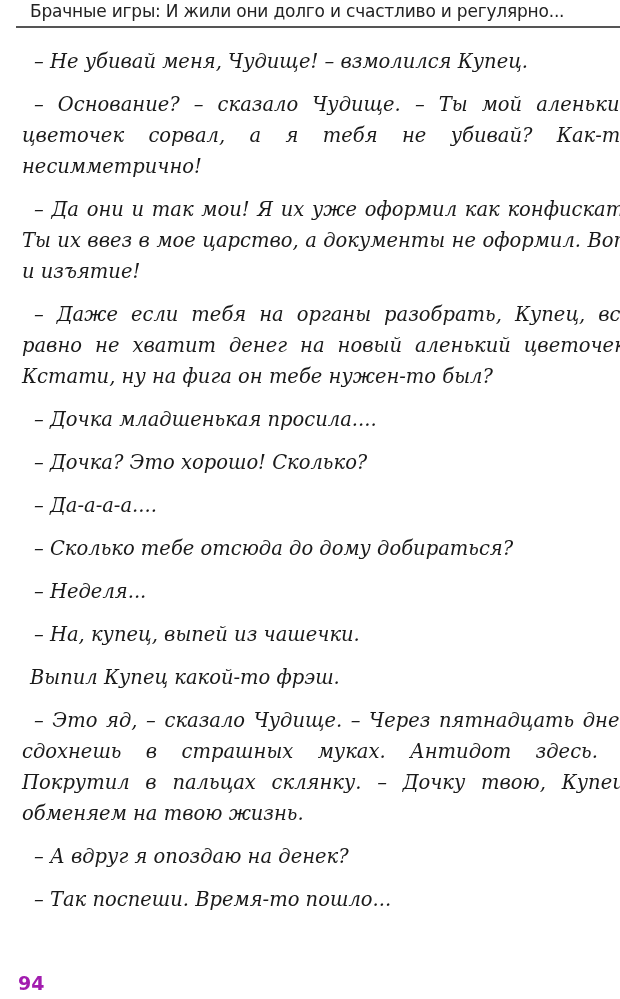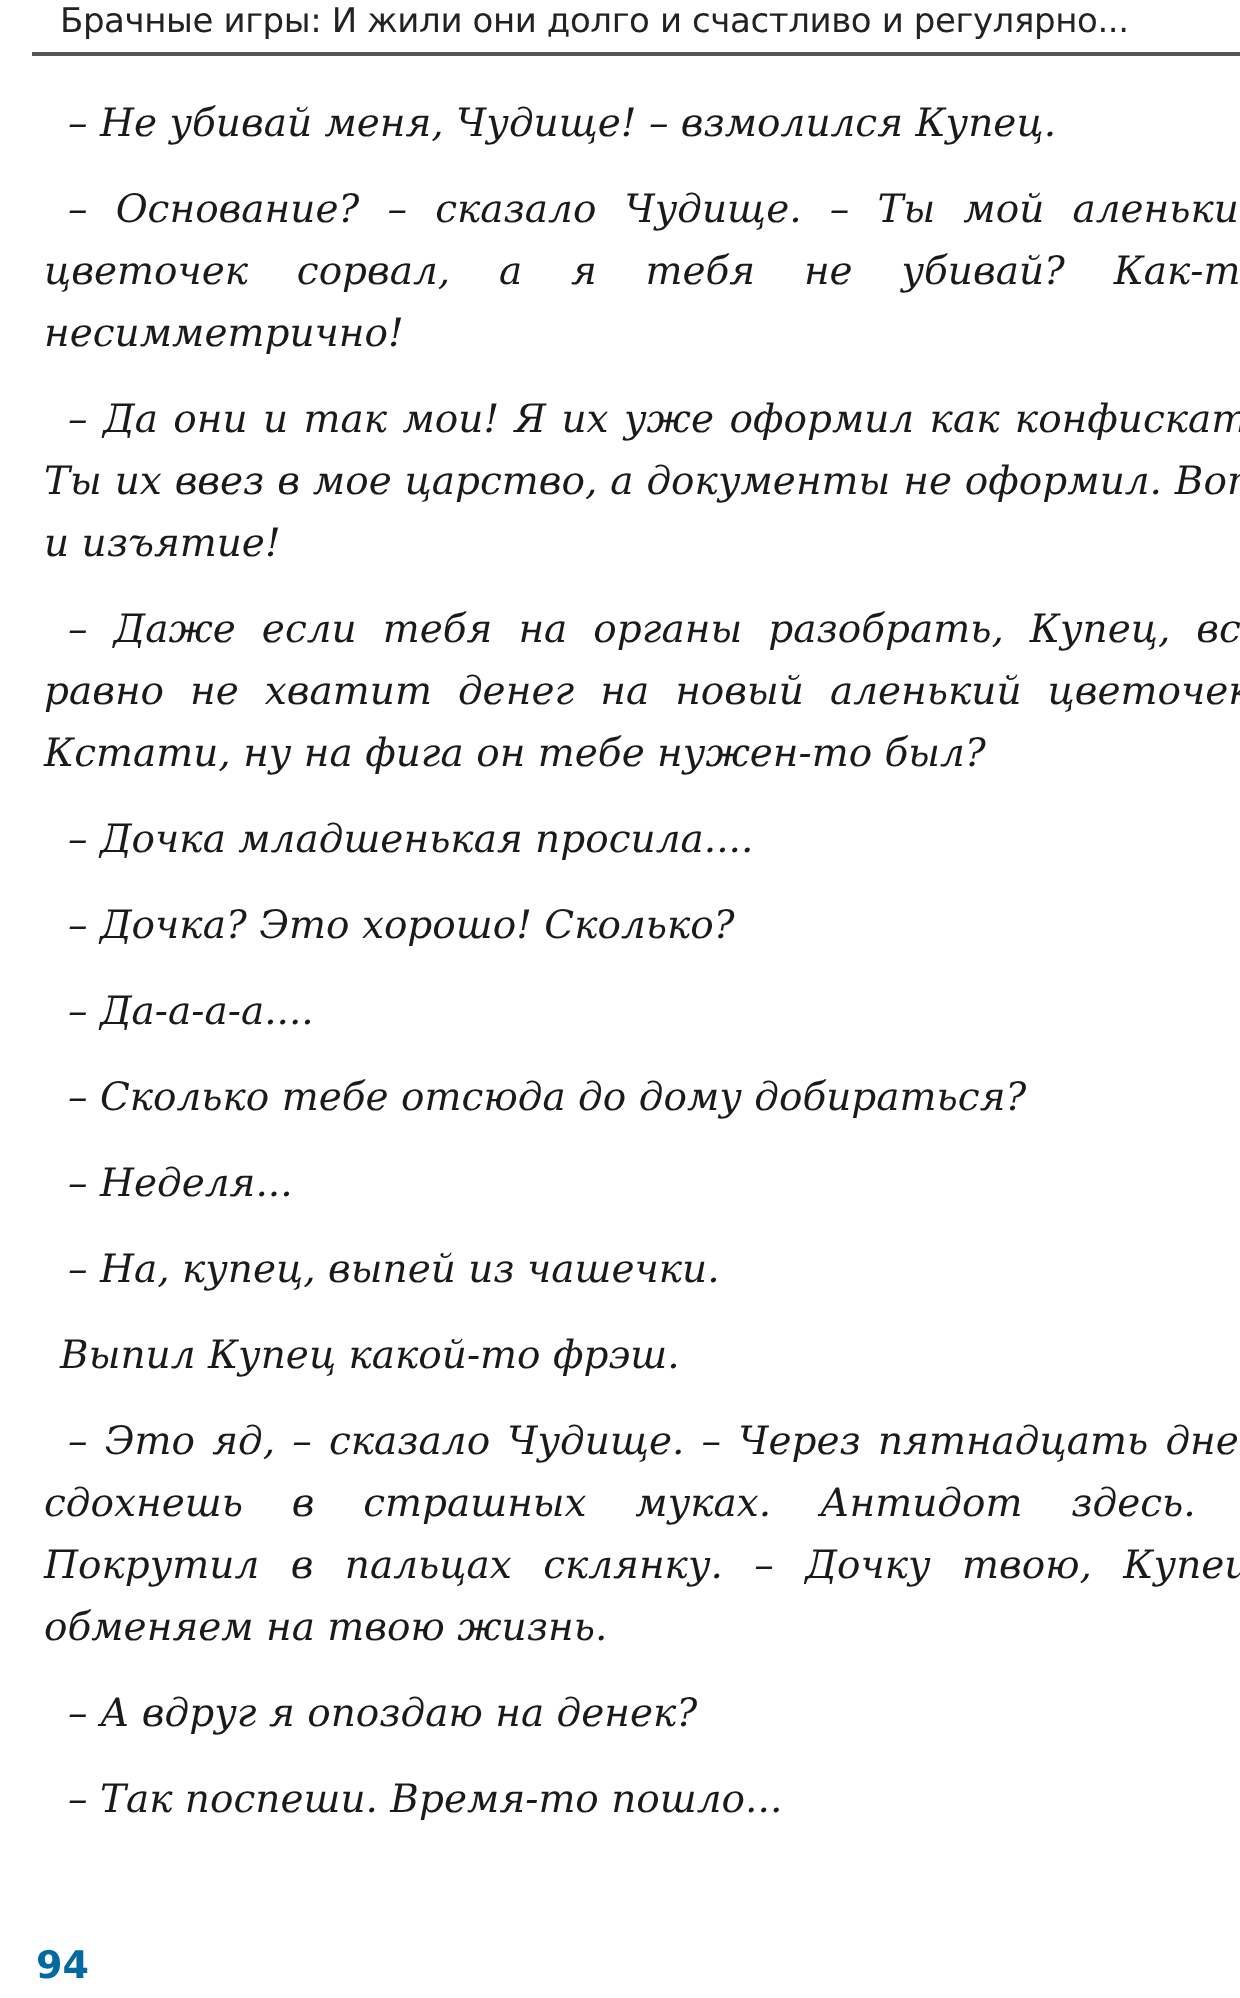--- a/index.html
+++ b/index.html
@@ -13,21 +13,21 @@
     .head-rule { position: absolute; left: 0; top: 26px; width: 620px; height: 2px; background: #555; }
     .body-text {
       position: absolute; left: 6px; top: 46px; width: 610px;
       font-family: "DejaVu Serif", serif; font-style: italic; font-size: 19.5px;
       color: #1a1a1a;
     }
     .para { margin: 0; line-height: 31px; text-align: justify; text-indent: 12px; margin-bottom: 12px; }
     .para.no-indent-narr { text-indent: 8px; }
     .folio {
       position: absolute; left: 2px; top: 972px;
-      font-family: "DejaVu Sans", sans-serif; font-weight: bold; font-size: 19px; color: #0369a1;
+      font-family: "DejaVu Sans", sans-serif; font-weight: bold; font-size: 19px; color: #a21caf;
     }
   </style>
 </head>
 <body>
 
 <div class="page">
   <div class="running-head">Брачные игры: И жили они долго и счастливо и регулярно...</div>
   <div class="head-rule"></div>
 
   <div class="body-text">

